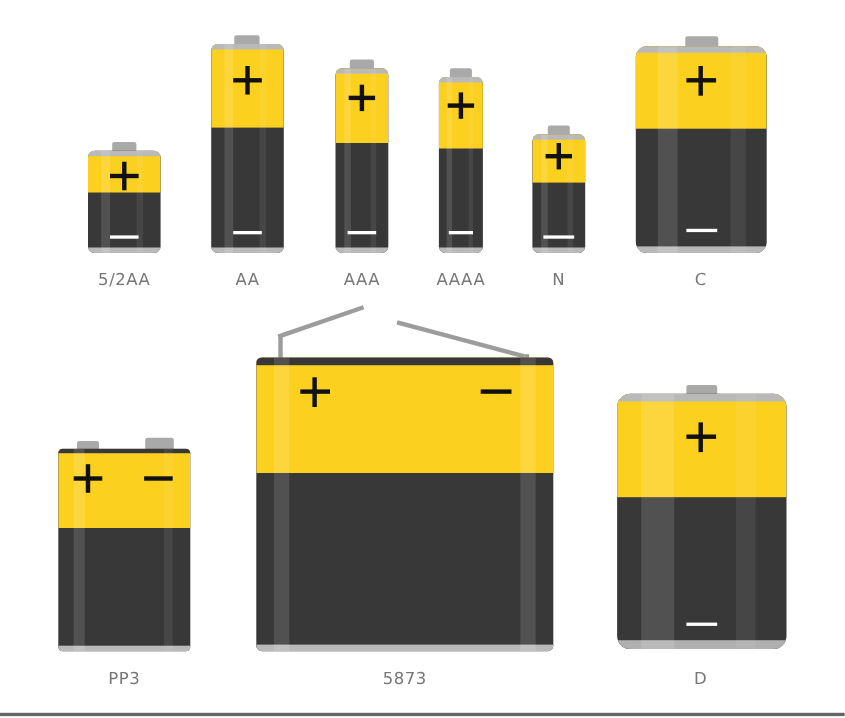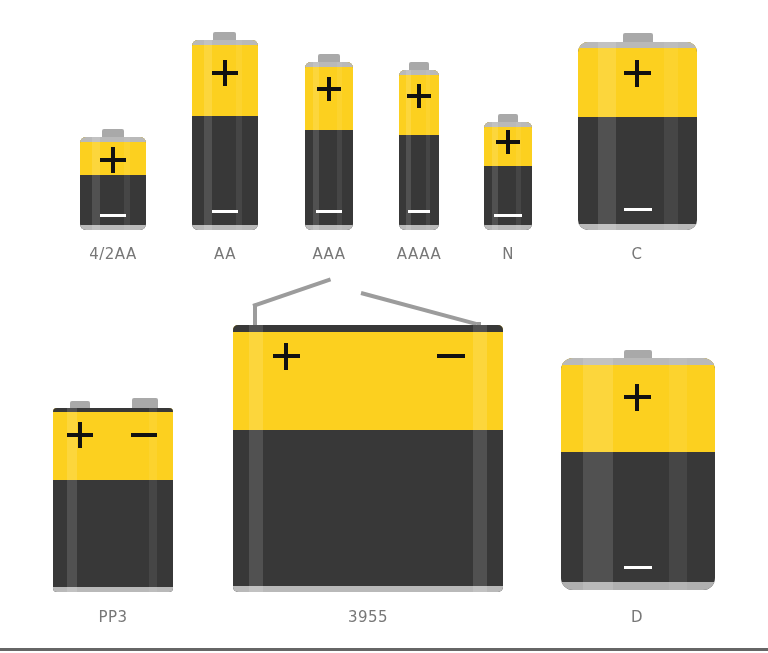--- a/index.html
+++ b/index.html
@@ -31,21 +31,21 @@
     <div class="rim-top" style="height:5px;"></div>
     <div class="rim-bot" style="height:5px;"></div>
     <div class="stripe" style="left:12px;width:8px;"></div>
     <div class="stripe2" style="left:44px;width:6px;"></div>
     <div class="plus" style="left:20px;top:10px;width:26px;height:26px;">
       <span style="position:absolute;left:0;top:11px;width:26px;height:4px;background:#111;"></span>
       <span style="position:absolute;left:11px;top:0;width:4px;height:26px;background:#111;"></span>
     </div>
     <div class="minus-white" style="left:20px;top:77px;width:26px;"></div>
   </div>
-  <div class="label" style="left:70px;top:245px;width:86px;">4/2AA</div>
+  <div class="label" style="left:70px;top:245px;width:86px;">5/2AA</div>
 </div>
 
 <div class="battery">
   <div class="cap" style="left:213px;top:32px;width:23px;height:9px;"></div>
   <div class="body" style="left:192px;top:40px;width:66px;height:190px;">
     <div class="yellow" style="height:76px;"></div>
     <div class="rim-top" style="height:5px;"></div>
     <div class="rim-bot" style="height:5px;"></div>
     <div class="stripe" style="left:12px;width:8px;"></div>
     <div class="stripe2" style="left:44px;width:6px;"></div>
@@ -155,21 +155,21 @@
     <div style="position:absolute;left:0;right:0;top:0;height:7px;background:#383838;"></div>
     <div class="rim-bot" style="height:6px;"></div>
     <div class="stripe" style="left:16px;width:14px;"></div>
     <div class="stripe" style="left:240px;width:14px;"></div>
     <div class="plus" style="left:40px;top:18px;width:27px;height:27px;">
       <span style="position:absolute;left:0;top:11px;width:27px;height:4px;background:#111;"></span>
       <span style="position:absolute;left:11px;top:0;width:4px;height:27px;background:#111;"></span>
     </div>
     <div class="minus-black" style="left:204px;top:29px;width:28px;"></div>
   </div>
-  <div class="label" style="left:325px;top:608px;width:86px;">3955</div>
+  <div class="label" style="left:325px;top:608px;width:86px;">5873</div>
 </div>
 
 <div class="battery">
   <div class="cap" style="left:624px;top:350px;width:28px;height:10px;"></div>
   <div class="body" style="left:561px;top:358px;width:154px;height:232px;border-radius:12px;">
     <div class="yellow" style="height:94px;"></div>
     <div class="rim-top" style="height:7px;"></div>
     <div class="rim-bot" style="height:8px;background:#b0b0b0;"></div>
     <div class="stripe" style="left:22px;width:30px;"></div>
     <div class="stripe2" style="left:108px;width:18px;"></div>

